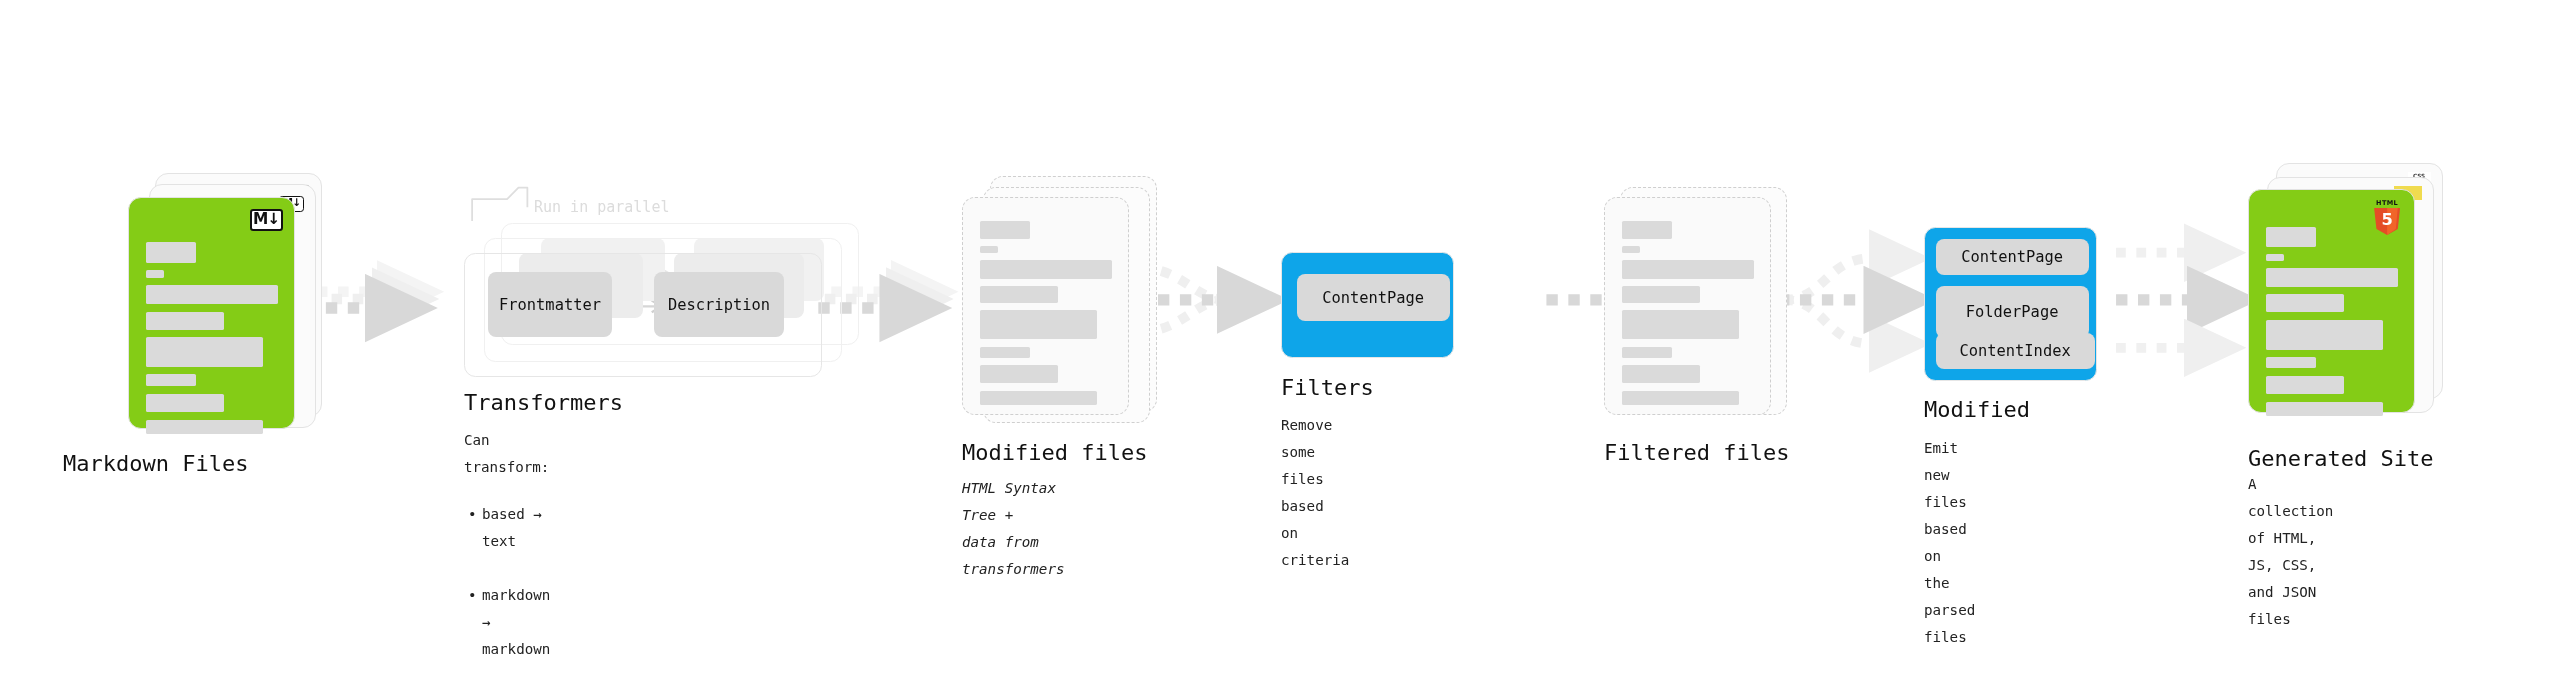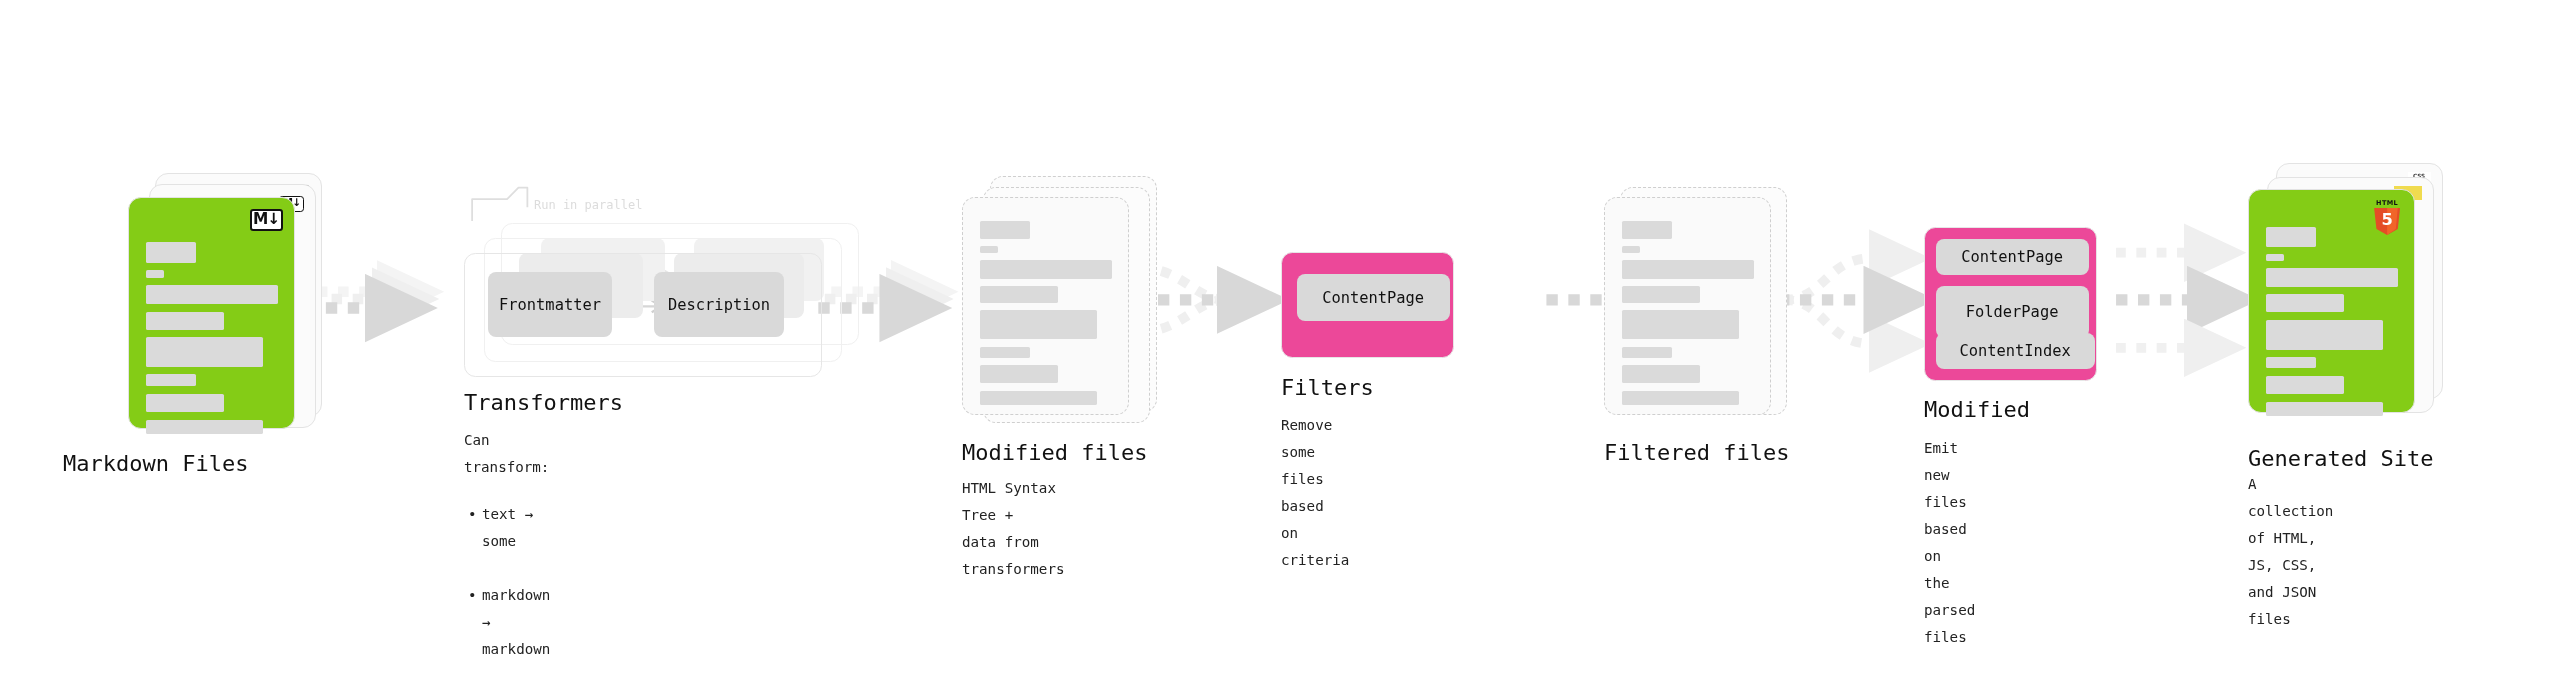--- a/index.html
+++ b/index.html
@@ -132,21 +132,21 @@
     color: #444444;
     text-align: center;
     line-height: 8.1px;
   }
 
   
   .group-box {
     position: absolute;
     border: 1.6px solid #e6e6e6;
     border-radius: 11.4px;
-    background: #ec4899;
+    background: #0ea5e9;
     box-sizing: border-box;
   }
   .group-box.ghost { background: transparent; border-color: #f0f0f0; }
 
   .pill {
     position: absolute;
     background: #d9d9d9;
     border-radius: 8.1px;
     color: #111111;
     font-size: 15.4px;
@@ -177,21 +177,21 @@
   .node-sub ul { margin: 0; padding: 0 0 0 18px; list-style: none; }
   .node-sub li { position: relative; }
   .node-sub li::before {
     content: "\2022";
     position: absolute;
     left: -14px;
     top: 0;
   }
   .parallel-label {
     position: absolute;
-    font-size: 12px;
+    font-size: 15px;
     color: #dcdcdc;
     white-space: nowrap;
   }
 
   
   #wires { position: absolute; left: 0; top: 0; width: 2576px; height: 681px; pointer-events: none; }
 </style>
 </head>
 <body>
 
@@ -306,21 +306,21 @@
       <div class="pill" style="left:23px; top:18px; width:124px; height:65px;">Frontmatter</div>
       <div class="pill" style="left:189px; top:18px; width:130px; height:65px;">Description</div>
     </div>
 
     <div class="node-title" style="left:464px; top:390px;">Transformers</div>
 
     <div class="node-sub" style="left:464px; top:427px;">Can transform:</div>
 
     <div class="node-sub" style="left:464px; top:447px;">
       <ul>
-        <li>text → some</li>
+        <li>based → text</li>
         <li>markdown → markdown</li>
         <li>html → html</li>
       </ul>
     </div>
   </div>
 
   <div class="stage-node">
 
     <div class="doc-card dashed" style="left:990px; top:176px; width:167px; height:236px; background:#fcfcfc;"></div>
     <div class="doc-card dashed" style="left:983px; top:187px; width:167px; height:236px; background:#fcfcfc;"></div>
@@ -333,21 +333,21 @@
         <div class="doc-bar" style="width:78px;  height:17px;"></div>
         <div class="doc-bar" style="width:117px; height:29px;"></div>
         <div class="doc-bar" style="width:50px;  height:11.4px;"></div>
         <div class="doc-bar" style="width:78px;  height:18px;"></div>
         <div class="doc-bar" style="width:117px; height:14px;"></div>
       </div>
     </div>
 
     <div class="node-title" style="left:962px; top:440px;">Modified files</div>
 
-    <div class="node-sub" style="left:962px; top:475px;">HTML Syntax Tree +
+    <div class="node-sub" style="left:962px; top:475px;font-style:italic;">HTML Syntax Tree +
 data from transformers</div>
   </div>
 
   <div class="stage-node">
 
     <div class="group-box" style="left:1281px; top:252px; width:173px; height:106px;">
       <div class="pill" style="left:14.6px; top:21px; width:153px; height:47px;">ContentPage</div>
     </div>
 
     <div class="node-title" style="left:1281px; top:375px;">Filters</div>

